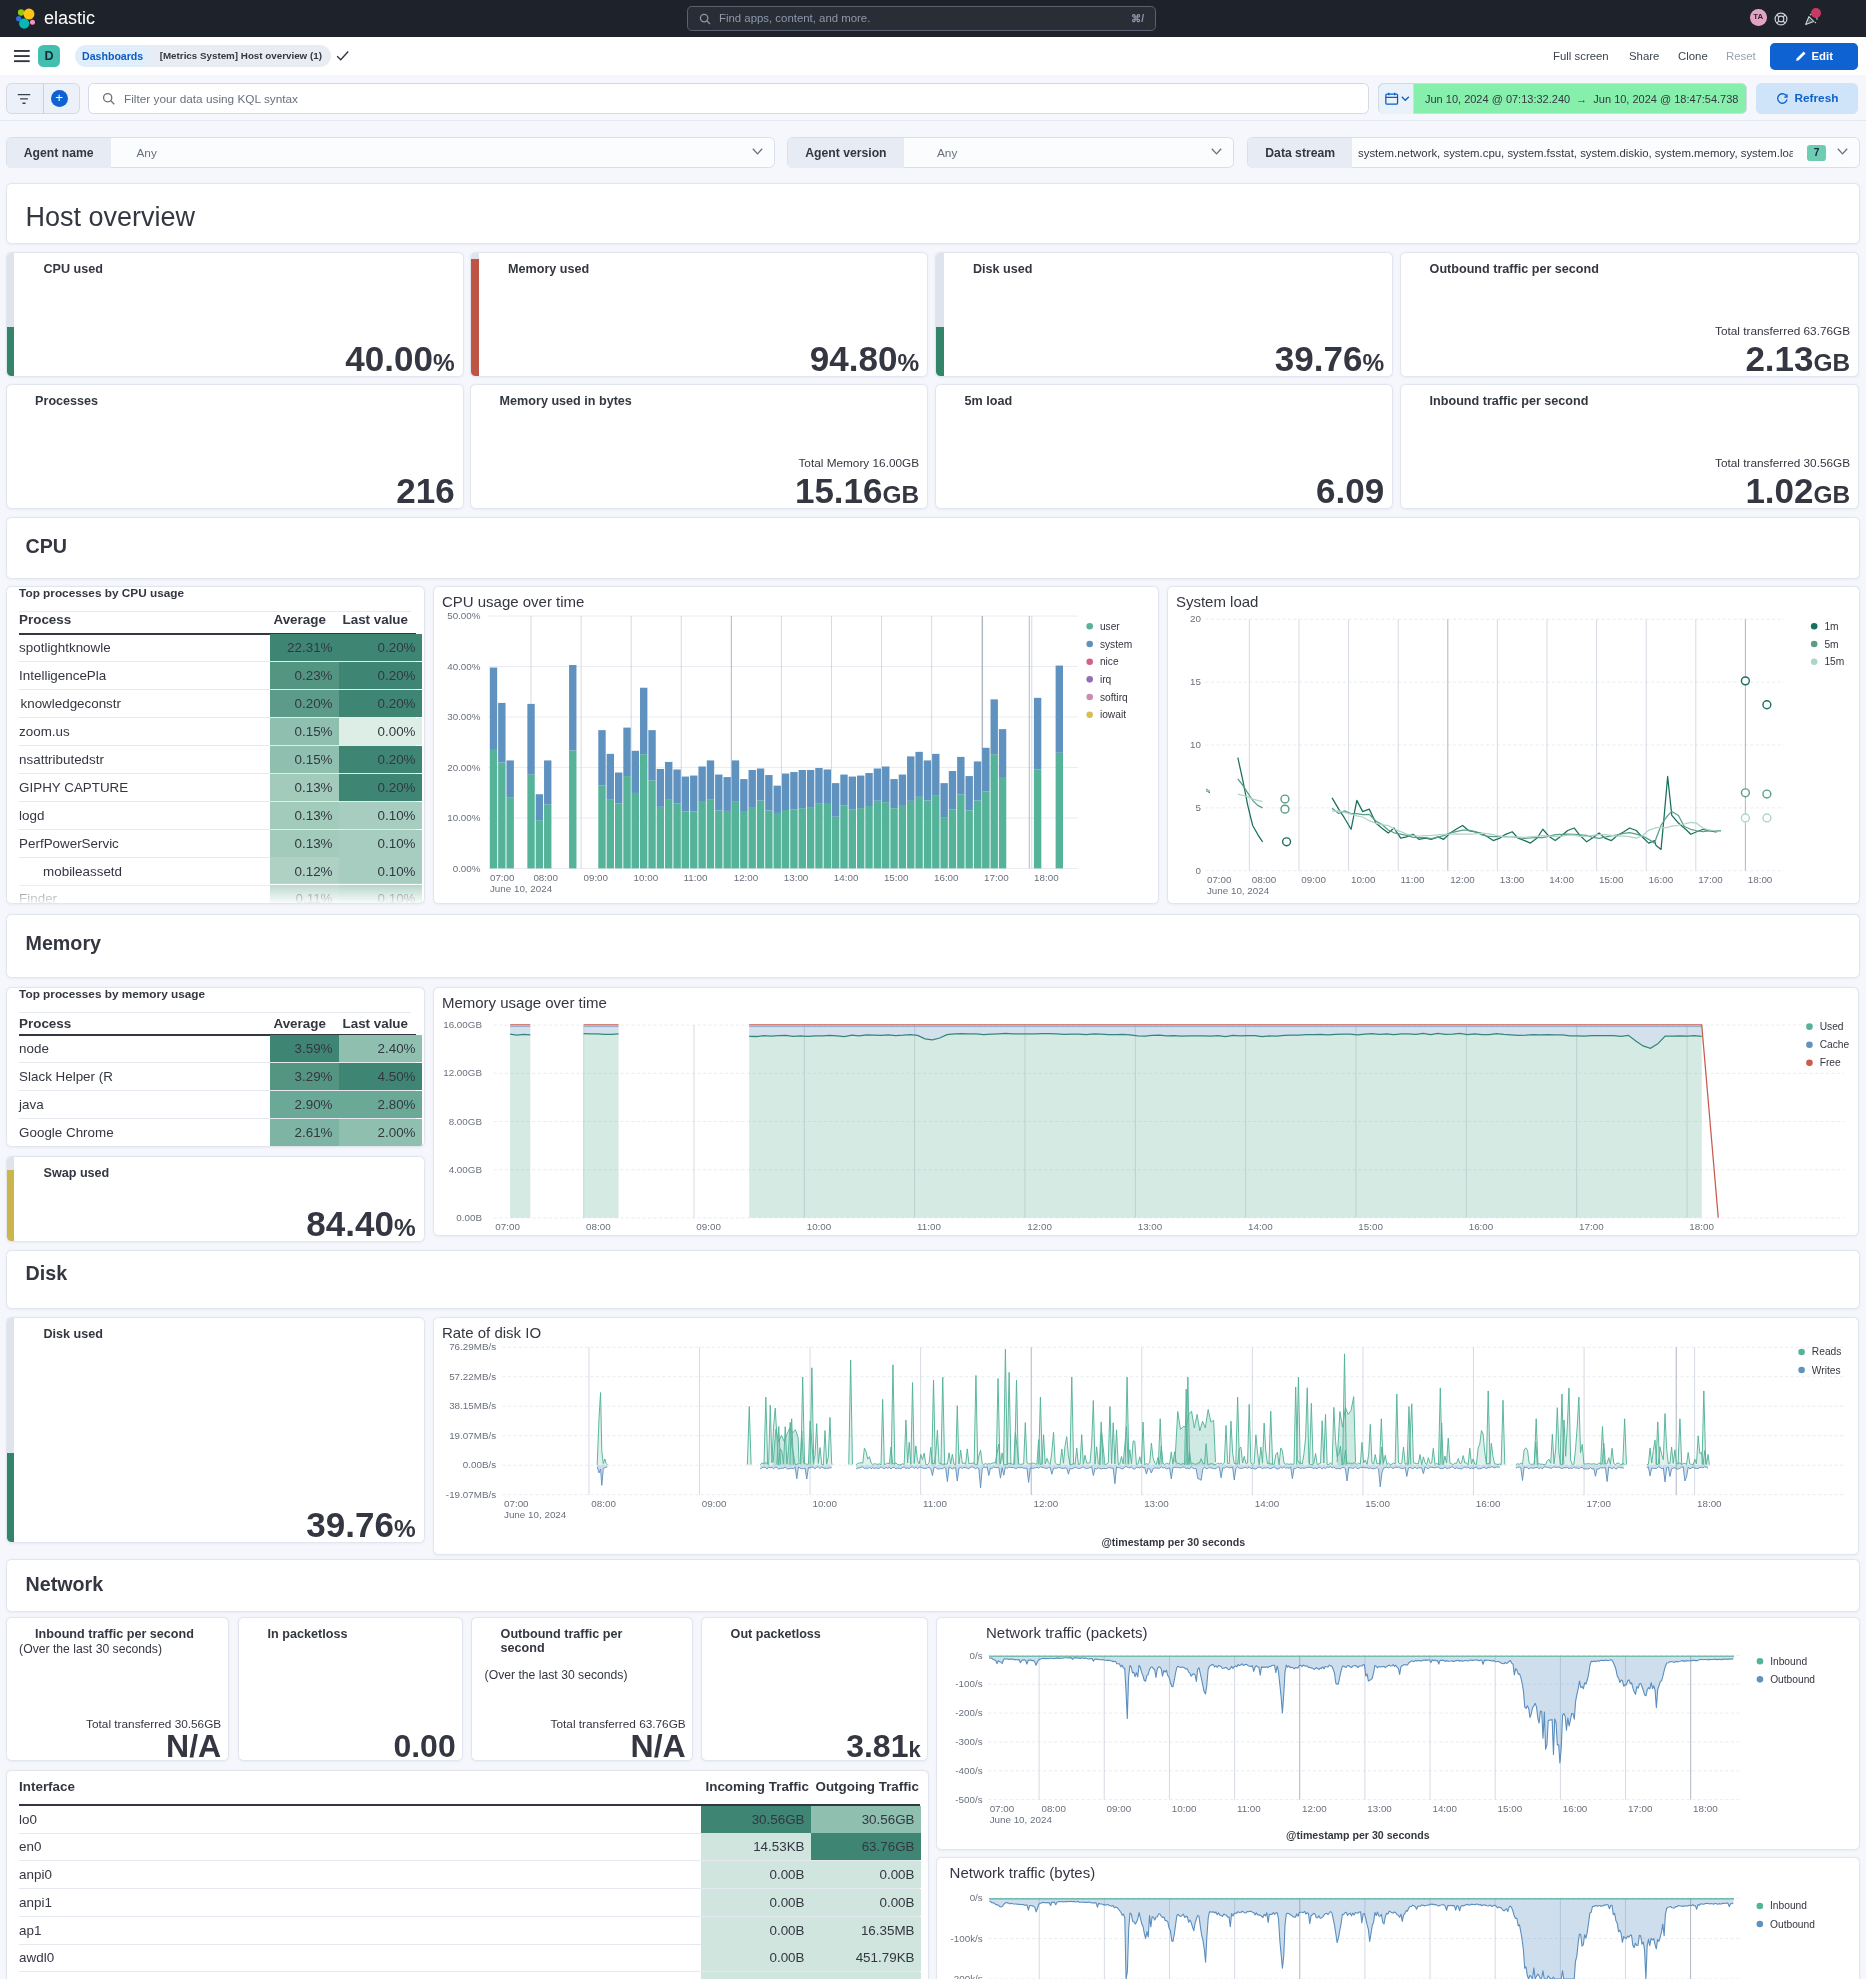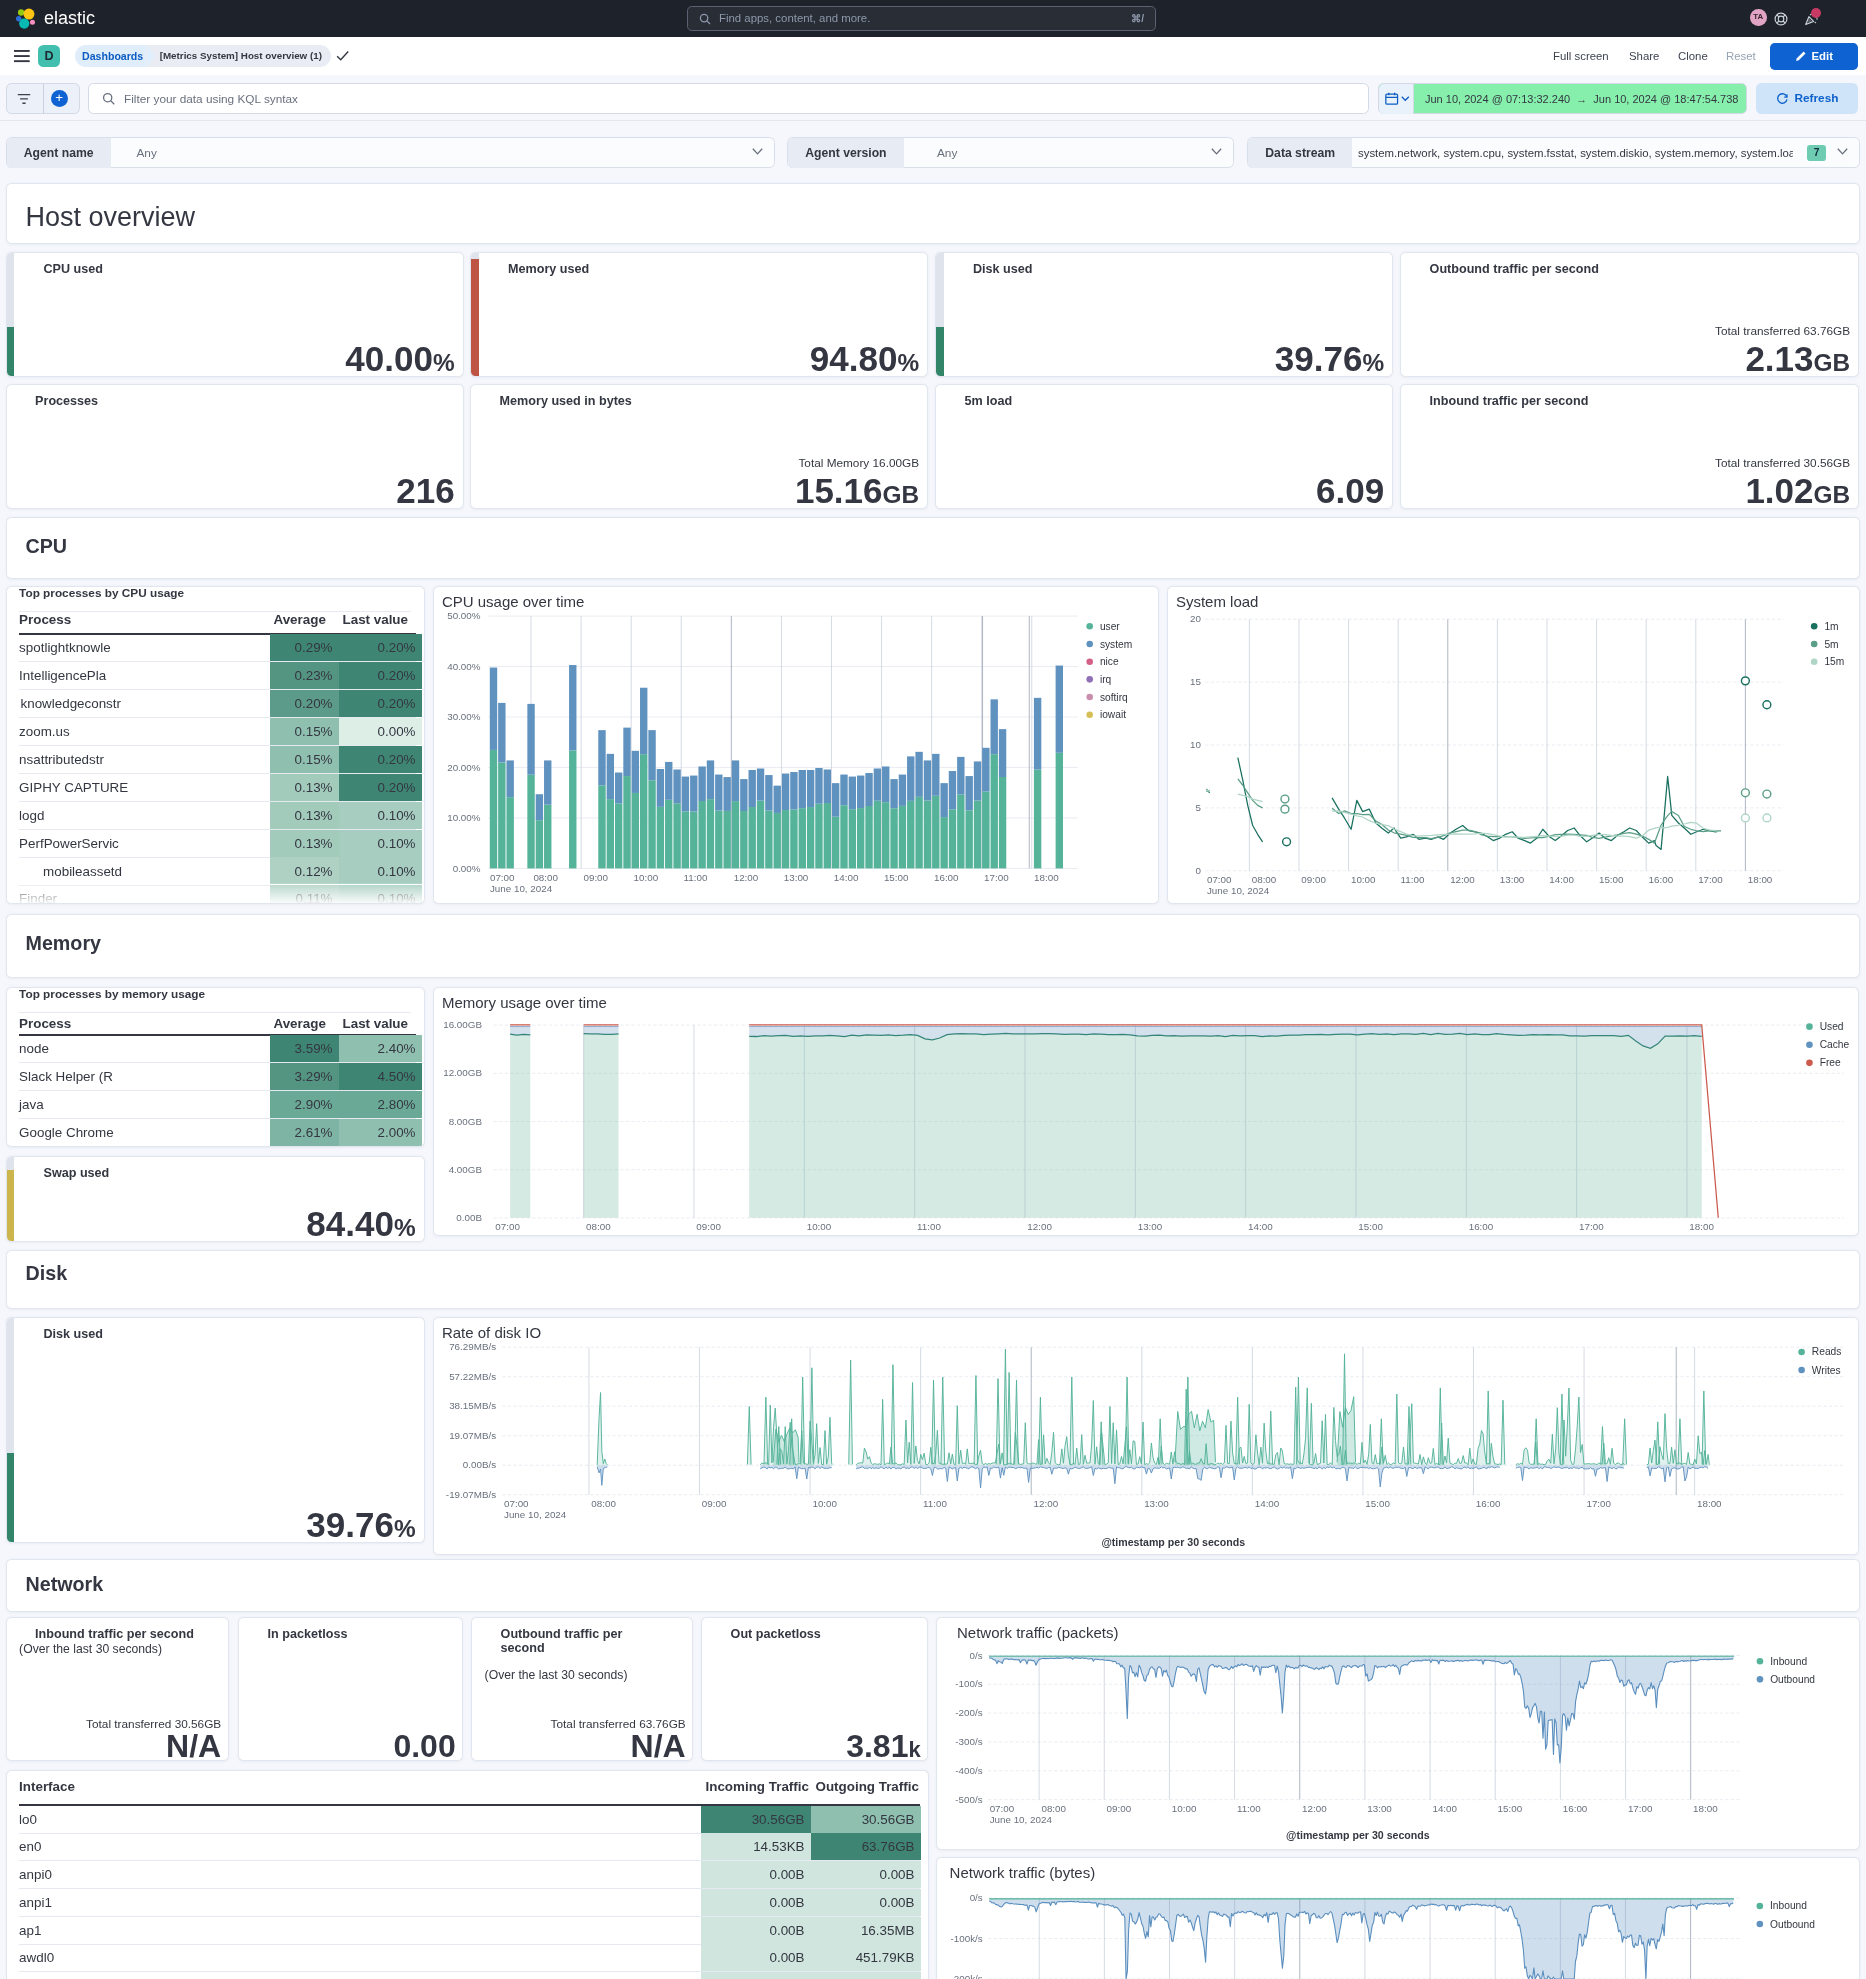--- a/index.html
+++ b/index.html
@@ -239,21 +239,21 @@
   <div class="ttitle">Top processes by CPU usage</div>
   <div class="tdiv"></div>
   <div class="abs" style="left:0;right:0;bottom:0;height:20.4px;background:linear-gradient(rgba(255,255,255,0.1),rgba(255,255,255,0.92));z-index:5;"></div>
 <div class="abs" style="left:12.6px;top:25px;font-size:13.4px;font-weight:700;">Process</div>
     <div class="abs" style="left:267px;top:25px;font-size:13.4px;font-weight:700;">Average</div>
     <div class="abs" style="left:336px;top:25px;font-size:13.4px;font-weight:700;">Last value</div>
     <div class="abs" style="left:12.6px;right:7.9px;top:46px;height:1.6px;background:#343741;"></div>
     <div class="abs" style="left:263px;top:47px;width:69px;height:27px;background:#3E8673;"></div>
     <div class="abs" style="left:332px;top:47px;width:83px;height:27px;background:#3E8673;"></div>
     <div class="abs" style="left:12.6px;top:53px;font-size:13.4px;">spotlightknowle</div>
-    <div class="abs" style="left:263px;top:53px;width:63px;text-align:right;font-size:13.4px;">0.29%</div>
+    <div class="abs" style="left:263px;top:53px;width:63px;text-align:right;font-size:13.4px;">22.31%</div>
     <div class="abs" style="left:332px;top:53px;width:77px;text-align:right;font-size:13.4px;">0.20%</div>
     <div class="abs" style="left:12.6px;right:7.9px;top:74px;height:0.8px;background:#E6E9F0;"></div>
     <div class="abs" style="left:263px;top:75px;width:69px;height:27px;background:#549582;"></div>
     <div class="abs" style="left:332px;top:75px;width:83px;height:27px;background:#3E8673;"></div>
     <div class="abs" style="left:12.6px;top:81px;font-size:13.4px;">IntelligencePla</div>
     <div class="abs" style="left:263px;top:81px;width:63px;text-align:right;font-size:13.4px;">0.23%</div>
     <div class="abs" style="left:332px;top:81px;width:77px;text-align:right;font-size:13.4px;">0.20%</div>
     <div class="abs" style="left:12.6px;right:7.9px;top:102px;height:0.8px;background:#E6E9F0;"></div>
     <div class="abs" style="left:263px;top:103px;width:69px;height:27px;background:#5C9B89;"></div>
     <div class="abs" style="left:332px;top:103px;width:83px;height:27px;background:#3E8673;"></div>
@@ -822,21 +822,21 @@
   <div class="mtitle" style="left:12.6px;">Outbound traffic per<br>second</div>
   <div class="msub" style="top:50px;">(Over the last 30 seconds)</div>
   <div class="totaltx" style="bottom:29px;right:6.3px;font-size:11.8px;">Total transferred 63.76GB</div>
   <div class="bignum" style="font-size:32px;bottom:-2.4px;right:6.3px;">N/A</div>
 </div>
 <div class="panel" style="left:701px;top:1617px;width:227px;height:144px;">
   <div class="mtitle" style="left:12.6px;">Out packetloss</div>
   <div class="bignum" style="font-size:32px;bottom:-2.4px;right:6.3px;">3.81<span class="unit" style="font-size:22px;">k</span></div>
 </div>
 <div class="panel" style="left:936px;top:1617px;width:924px;height:233px;">
-  <div class="ctitle" style="left:20px;">Network traffic (packets)</div>
+  <div class="ctitle" style="left:1px;padding-left:48px;">Network traffic (packets)</div>
   <svg id="pktChart" class="abs" style="left:0;top:0" width="922" height="232" viewBox="0 0 1173 295">
       <line x1="65" x2="1024" y1="47.5" y2="47.5" stroke="#E3E7EF" stroke-width="1" stroke-dasharray="4 3"></line>
       <text x="58" y="51.5" font-size="12.5" text-anchor="end" fill="#69707D">0/s</text>
       <line x1="65" x2="1024" y1="84.2" y2="84.2" stroke="#E3E7EF" stroke-width="1" stroke-dasharray="4 3"></line>
       <text x="58" y="88.2" font-size="12.5" text-anchor="end" fill="#69707D">-100/s</text>
       <line x1="65" x2="1024" y1="120.9" y2="120.9" stroke="#E3E7EF" stroke-width="1" stroke-dasharray="4 3"></line>
       <text x="58" y="124.9" font-size="12.5" text-anchor="end" fill="#69707D">-200/s</text>
       <line x1="65" x2="1024" y1="157.60000000000002" y2="157.60000000000002" stroke="#E3E7EF" stroke-width="1" stroke-dasharray="4 3"></line>
       <text x="58" y="161.60000000000002" font-size="12.5" text-anchor="end" fill="#69707D">-300/s</text>
       <line x1="65" x2="1024" y1="194.3" y2="194.3" stroke="#E3E7EF" stroke-width="1" stroke-dasharray="4 3"></line>

